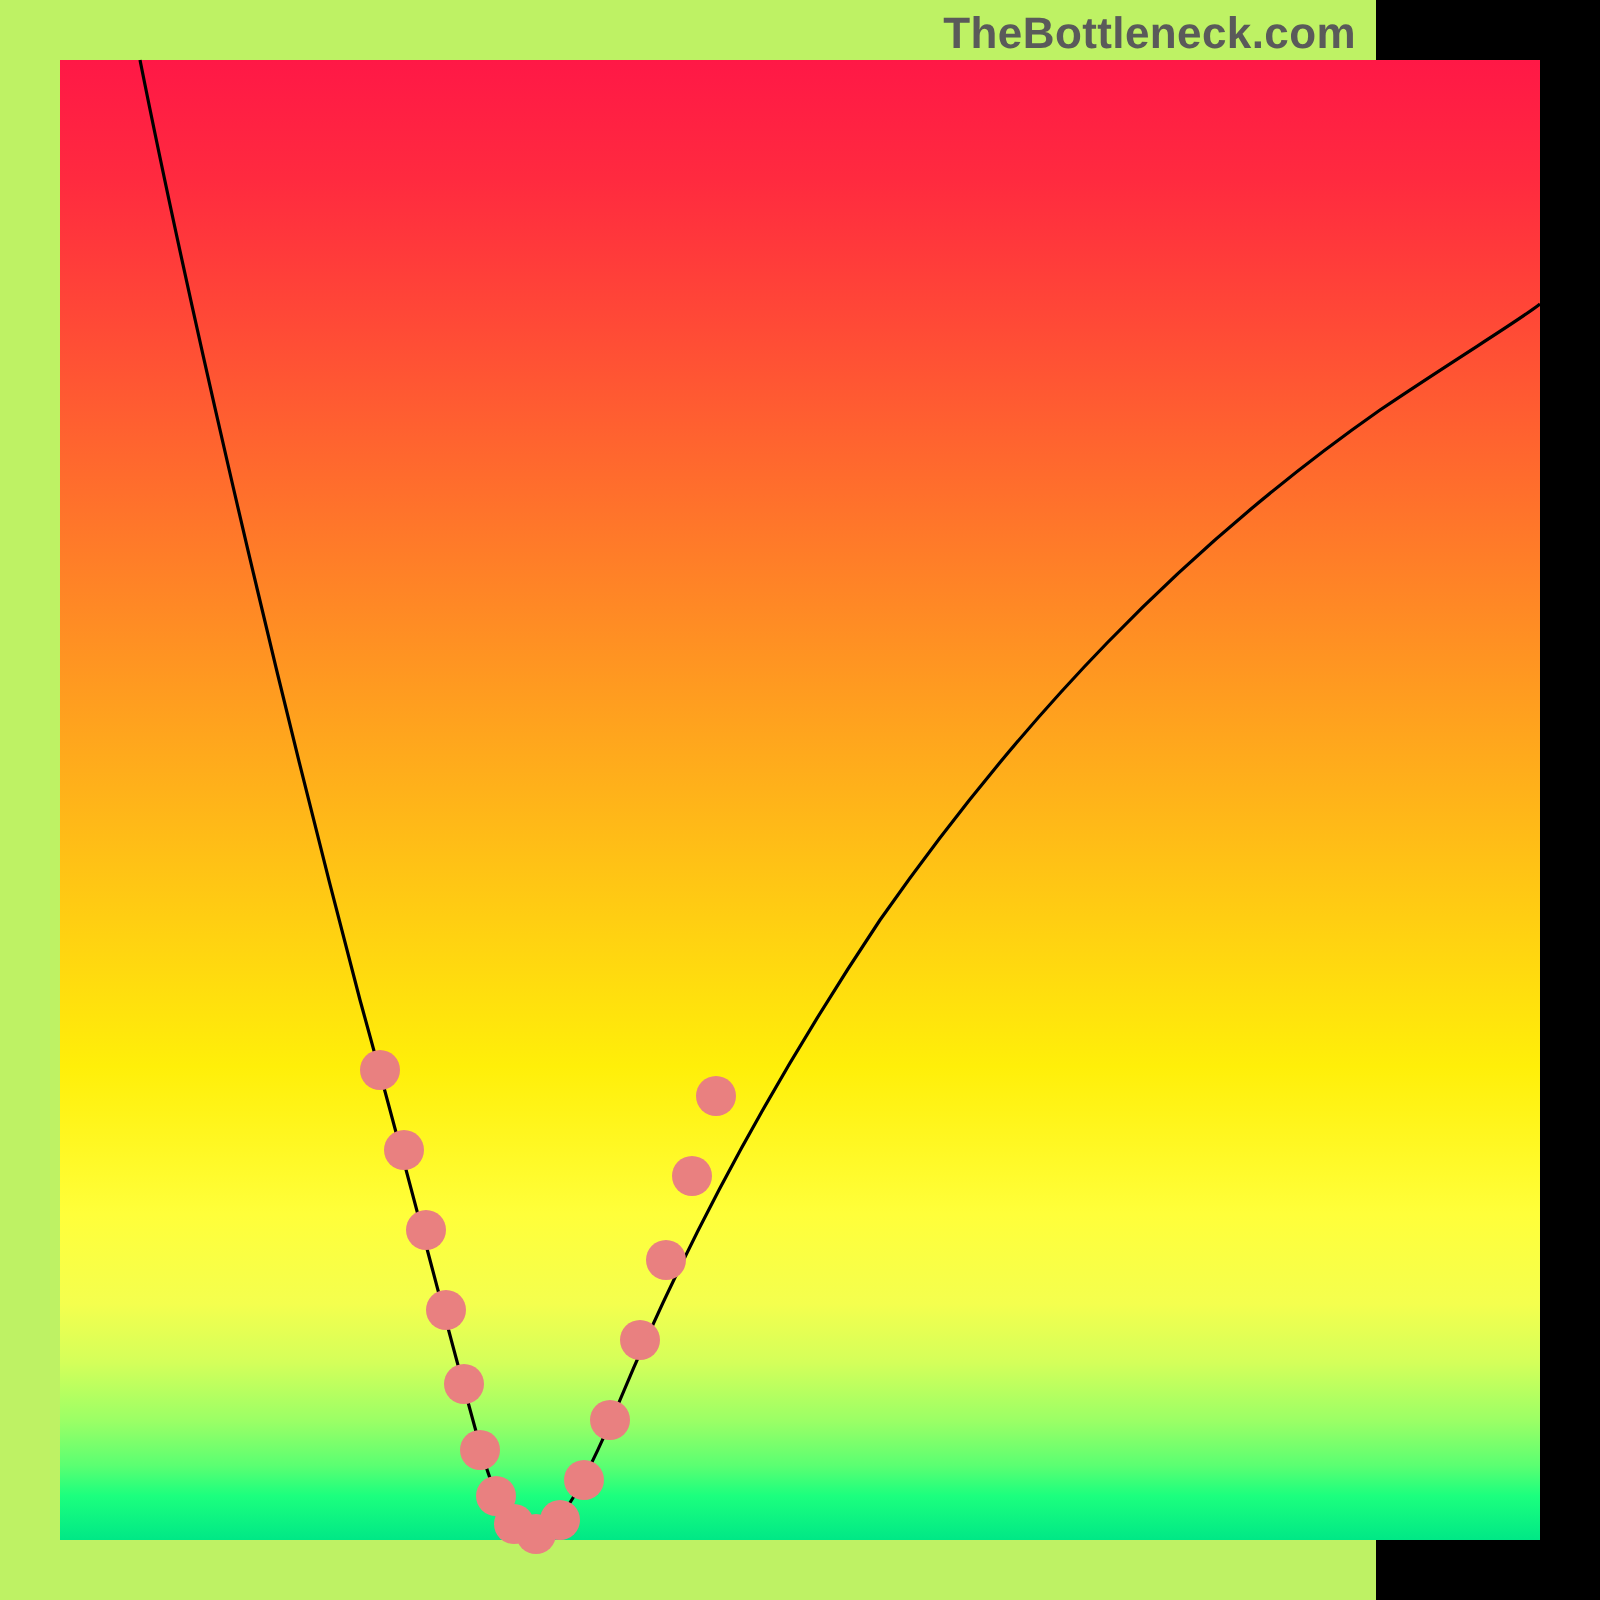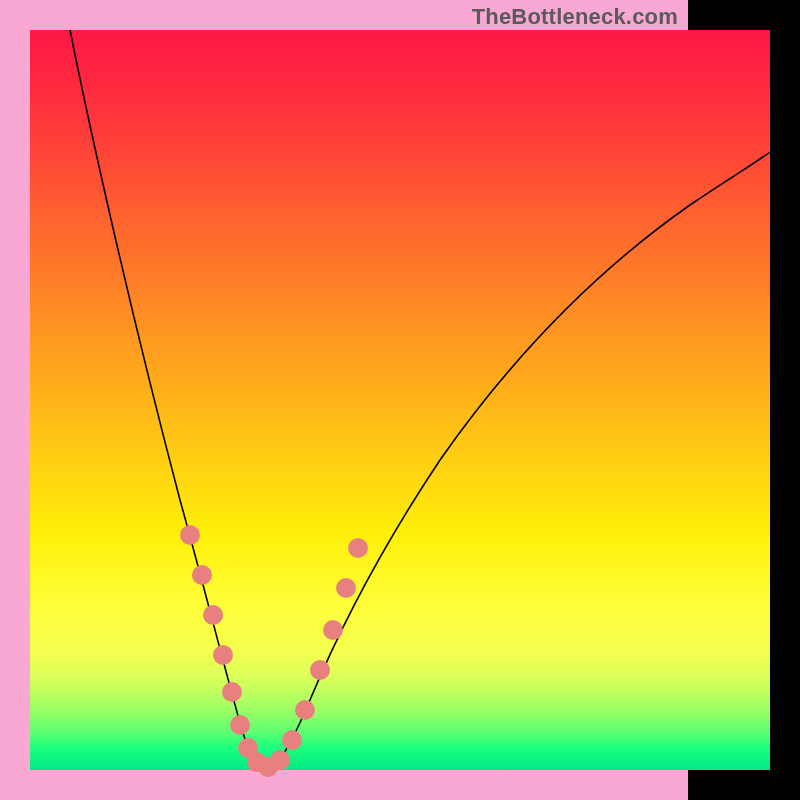--- a/index.html
+++ b/index.html
@@ -1,21 +1,21 @@
 <!DOCTYPE html>
 <html><head>
 <meta charset="utf-8">
 <style>
   * { margin: 0; padding: 0; box-sizing: border-box; }
   html, body { width: 800px; height: 800px; overflow: hidden; background: #000; }
   .frame {
     position: relative;
     width: 688px;
     height: 800px;
-    background: #f9a8d4;
+    background: #bef264;
   }
   .plot-area {
     position: absolute;
     left: 30px;
     top: 30px;
     width: 740px;
     height: 740px;
     background: linear-gradient(to bottom,
       #ff1846 0%,
       #ff2a3f 8%,

